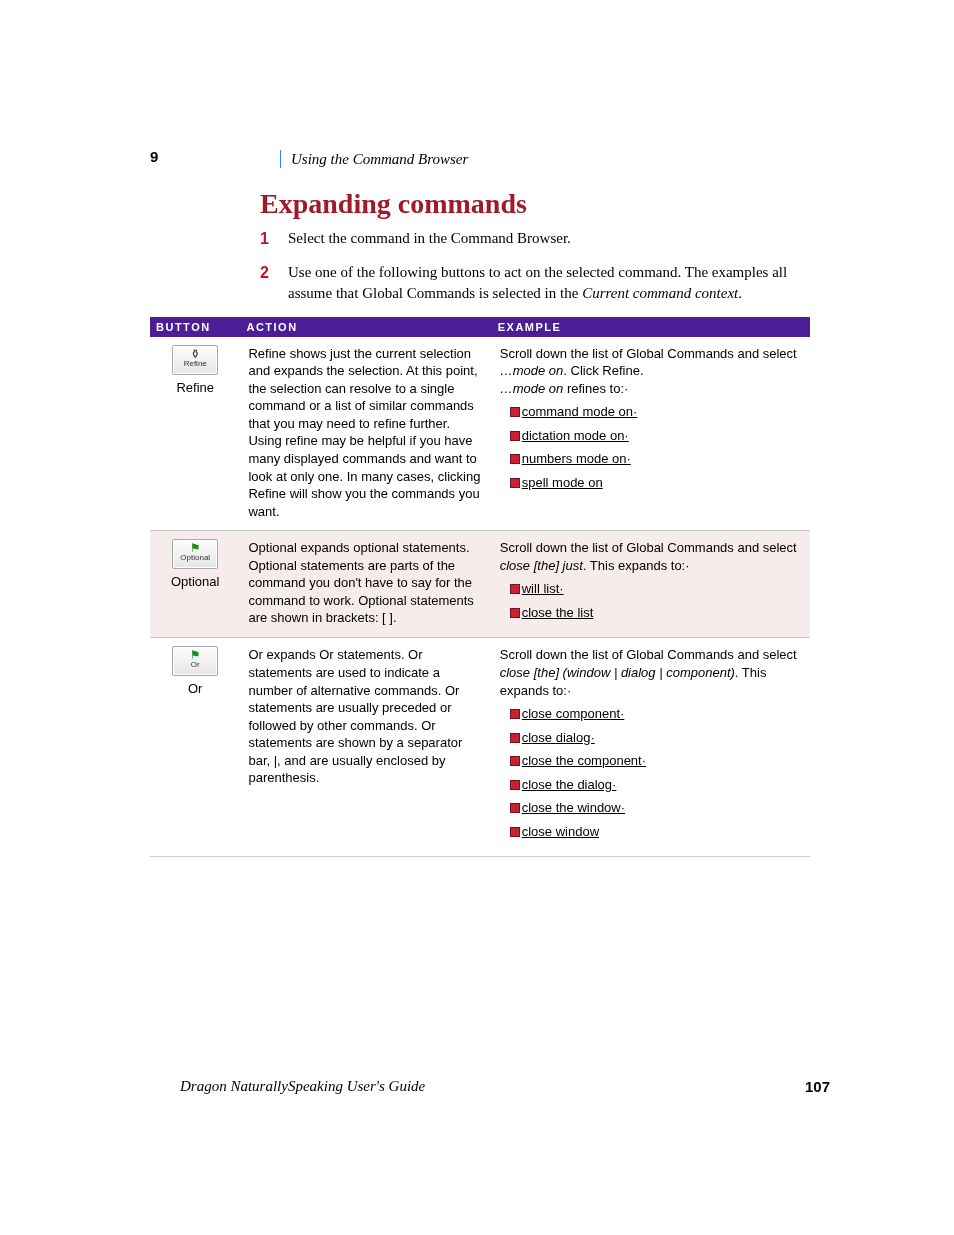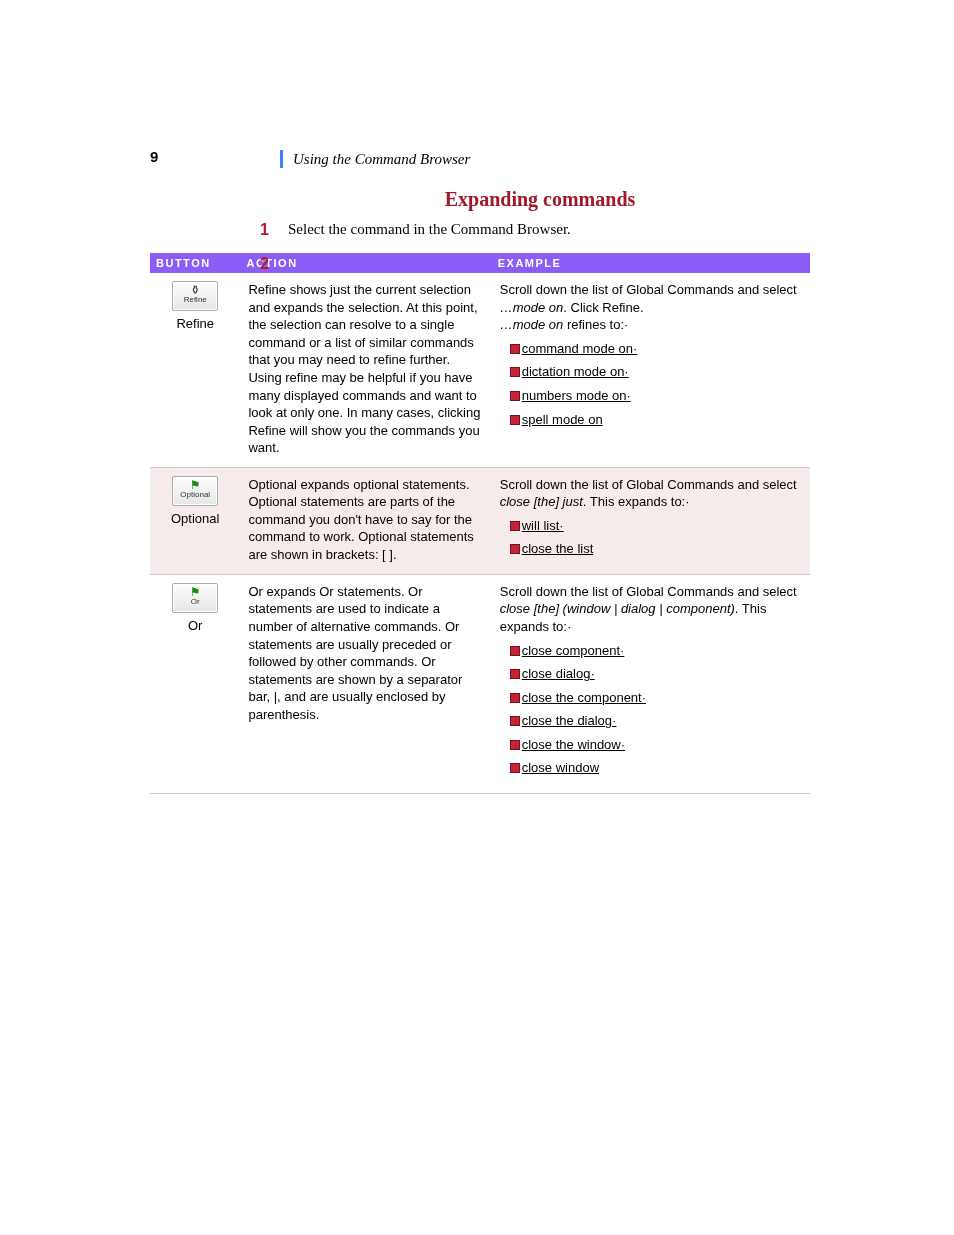--- a/index.html
+++ b/index.html
@@ -24,35 +24,34 @@
     font-weight: 900;
     font-size: 15px;
   }
   .running-head {
     position: absolute;
     left: 280px;
     top: 150px;
     font-style: italic;
     font-size: 15px;
     padding-left: 10px;
-    border-left: 3px solid #3b82f6;
+    border-left: 1px solid #3b82f6;
     line-height: 1.2;
   }
   .content {
     margin-left: 110px;
     margin-top: 38px;
     width: 560px;
   }
   h2.section-title {
     color: #a11a2a;
     font-family: Georgia, serif;
     font-weight: bold;
-    font-size: 20px;
+    font-size: 28px;
     margin: 8px 0 8px 0;
-    text-align: center;
   }
   p.intro {
     font-size: 15px;
     line-height: 1.35;
     margin: 0 0 14px 0;
   }
   ol.steps {
     list-style: none;
     padding: 0;
     margin: 0 0 14px 0;
@@ -76,21 +75,21 @@
   .ital { font-style: italic; }
 
   table.cmd {
     width: 660px;
     margin-left: -110px;
     border-collapse: collapse;
     font-family: Arial, Helvetica, sans-serif;
     font-size: 13px;
   }
   table.cmd thead th {
-    background: #8b5cf6;
+    background: #4c1d95;
     color: #fff;
     text-align: left;
     font-family: Arial, Helvetica, sans-serif;
     font-weight: 900;
     letter-spacing: 1.5px;
     font-size: 11px;
     padding: 4px 6px;
     text-transform: uppercase;
   }
   table.cmd td {
@@ -181,20 +180,23 @@
   <div class="content">
     <h2 class="section-title">Expanding commands</h2>
 
     <ol class="steps">
       <li>
         <span class="num">1</span>
         <span>Select the command in the Command Browser.</span>
       </li>
       <li>
         <span class="num">2</span>
+        <span>
+          <span>Use one of the following buttons to act on the selected command. The examples all assume that Global Commands is selected in the </span><span class="ital">Current command context</span><span>.</span>
+        </span>
       </li>
     </ol>
 
     <table class="cmd">
       <thead>
         <tr>
           <th class="col-btn">BUTTON</th>
           <th class="col-act">ACTION</th>
           <th class="col-ex">EXAMPLE</th>
         </tr>
@@ -258,13 +260,17 @@
               <li>close the dialog·</li>
               <li>close the window·</li>
               <li>close window</li>
             </ul>
           </td>
         </tr>
       </tbody>
     </table>
   </div>
 
+  <div class="footer">
+    <span>Dragon NaturallySpeaking User's Guide</span>
+    <span class="pg">107</span>
+  </div>
 </div>
 
 </body></html>

